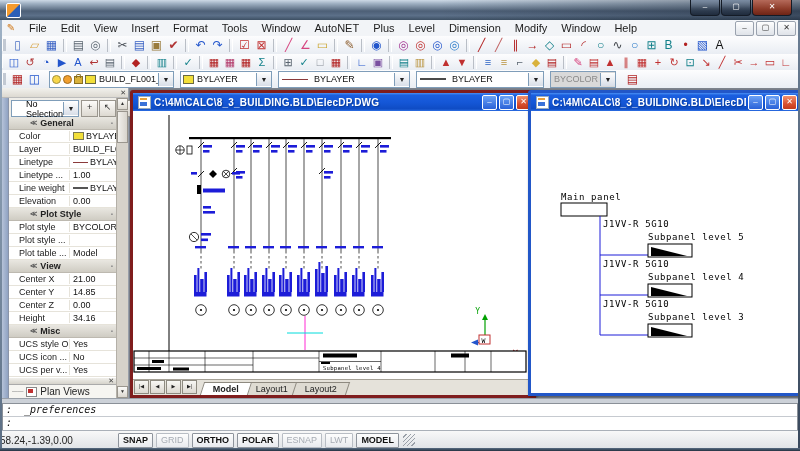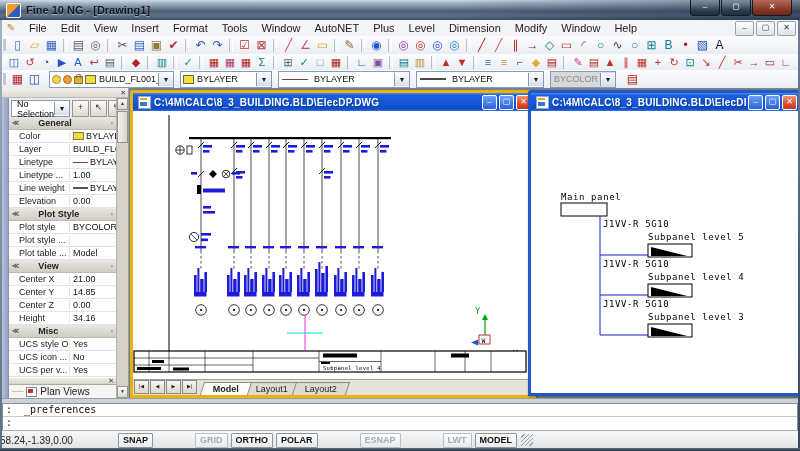--- a/index.html
+++ b/index.html
@@ -60,41 +60,41 @@
   .palhead .px{position:absolute;right:2px;top:0;font-size:7px;line-height:9px;color:#444;}
   .palbody{flex:1;display:flex;min-height:0;}
   .palgrip{width:8px;background:linear-gradient(90deg,#c2cde0,#8fa2c2);border-right:1px solid #8a94a8;}
   .palmain{flex:1;display:flex;flex-direction:column;min-width:0;background:#efede8;}
   .palscroll{width:11px;background:#d6d2ca;border-left:1px solid #b4b0a8;display:flex;flex-direction:column;align-items:stretch;}
   .sbtn{height:10px;background:linear-gradient(#fbfaf8,#dcd8d0);border:1px solid #9a968e;font-size:5px;line-height:8px;text-align:center;color:#333;}
   .sthumb{height:30px;margin:1px 0;background:linear-gradient(90deg,#f2f0ec,#d8d4cc);border:1px solid #9a968e;}
   .sspace{flex:1;}
   .pselrow{height:20px;display:flex;align-items:center;padding:2px 2px 0 2px;gap:2px;}
   .psel{flex:1;height:15px;background:#fff;border:1px solid #7f9db9;display:flex;align-items:center;font-size:9px;}
-  .psel .ctext{flex:1;padding-left:5px;}
+  .psel .ctext{flex:1;padding-left:14px;}
   .pbtn{width:15px;height:15px;border:1px solid #9a968e;background:linear-gradient(#fcfbf9,#ddd9d1);
     font-size:9px;line-height:13px;text-align:center;color:#333;}
   .sech{height:12px;background:linear-gradient(#e9e7e1,#cfccc3);display:flex;align-items:center;
-    font-weight:bold;font-size:9px;color:#222;padding-left:3px;gap:19px;border-bottom:1px solid #bdb9b0;}
+    font-weight:bold;font-size:9px;color:#222;padding-left:21px;gap:3px;border-bottom:1px solid #bdb9b0;}
   .sech .chev{font-size:7px;color:#555;} .sech .pin{margin-left:auto;margin-right:3px;font-size:6px;color:#8a8a8a;}
   .prow{display:flex;height:12px;background:#fff;border-bottom:1px solid #e6e3da;font-size:9px;align-items:center;}
   .prow .pl{width:50px;padding-left:10px;border-right:1px solid #e6e3da;white-space:nowrap;overflow:hidden;color:#222;}
   .prow .pv{flex:1;padding-left:3px;display:flex;align-items:center;gap:2px;white-space:nowrap;overflow:hidden;color:#111;}
   .pchip-swatch{width:9px;height:6px;background:#f2df3a;border:1px solid #7a7a52;flex:none;}
   .pchip-line{width:15px;border-top:1px solid #8b3a3a;flex:none;}
   .pchip-wline{width:15px;border-top:2px solid #555;flex:none;}
   .palspacer{flex:1;}
   .splitbar{height:7px;background:linear-gradient(#f0efeb,#d6d3cb);border-top:1px solid #fff;border-bottom:1px solid #aaa;position:relative;}
   .splitbar .px{position:absolute;right:2px;top:-1px;font-size:7px;color:#444;}
   .planrow{height:15px;background:#f6f5f1;display:flex;align-items:center;font-size:10px;color:#222;gap:3px;padding-left:3px;}
   .planicon{width:9px;height:8px;background:#fff;border:1px solid #888;position:relative;flex:none;}
   .planicon:before{content:"";position:absolute;left:1px;top:1px;width:5px;height:4px;background:#c03030;}
   .treedash{color:#999;font-size:8px;}
   
-  .child{position:absolute;border:3px solid #eab308;border-radius:3px 3px 0 0;background:#84cc16;box-shadow:1px 1px 3px rgba(0,0,0,.4);}
+  .child{position:absolute;border:3px solid #7f1d1d;border-radius:3px 3px 0 0;background:#84cc16;box-shadow:1px 1px 3px rgba(0,0,0,.4);}
   #win1{left:130px;top:2px;width:400px;height:302px;}
   #win2{left:528px;top:2px;width:268px;height:300px;border-color:#2257c8;}
   .ctitle{height:18px;background:linear-gradient(180deg,#4a90f4 0%,#1b5fe0 12%,#1456d6 55%,#0f4cc4 88%,#2d6fe4 100%);
     display:flex;align-items:center;padding:0 2px;}
   .cdocicon{width:11px;height:11px;margin:0 3px;background:#fff;border:1px solid #9ab;position:relative;}
   .cdocicon:before{content:"";position:absolute;left:1px;top:1px;width:7px;height:2px;background:#e8a03a;}
   .cdocicon:after{content:"";position:absolute;left:1px;top:5px;width:7px;height:4px;background:#3a72d8;}
   .ctext-title{flex:1;font-size:10px;font-weight:bold;color:#fff;white-space:nowrap;overflow:hidden;
     text-shadow:1px 1px 1px #073a9a;letter-spacing:.2px;}
   .cbtn{width:13px;height:13px;margin-left:2px;border:1px solid #fff;border-radius:2px;
@@ -107,50 +107,49 @@
   .tnav{width:13px;height:12px;margin:0 0 1px 1px;border:1px solid #8e8a80;background:linear-gradient(#f8f7f4,#dcd8d0);
     font-size:5px;line-height:10px;text-align:center;color:#222;flex:none;}
   .tabs{display:flex;margin-left:5px;height:13px;}
   .tab{padding:0 10px;border:1px solid #8e8a80;border-bottom:none;background:#dedbd2;
     transform:skewX(-18deg);margin-right:-5px;line-height:12px;color:#222;}
   .tab>span{display:inline-block;transform:skewX(18deg);}
   .tab.active{background:#fff;font-weight:bold;z-index:2;}
   
   .cmdgrip{position:absolute;left:0;top:398px;width:800px;height:5px;background:#ccd1d8;
     border-top:1px solid #9aa0a8;border-bottom:1px solid #fff;}
-  .cmd{position:absolute;left:0;top:403px;width:800px;height:33px;background:#e4e7ec;padding:0;}
+  .cmd{position:absolute;left:0;top:403px;width:800px;height:33px;background:#e4e7ec;padding:0;font-style:italic;}
   .cmdbox{position:absolute;left:2px;right:2px;top:0;bottom:1px;background:#fff;border:1px solid #8a9098;}
   .cmdline{height:12px;font-family:"DejaVu Sans Mono",monospace;font-size:10px;color:#111;
     padding-left:3px;white-space:pre;overflow:hidden;}
   .cmdline.hist{border-bottom:1px solid #c6cad0;}
   
   .status{position:absolute;left:0;top:430px;width:800px;height:18px;
     background:linear-gradient(#f8f8f8,#dfe2e6);border-top:1px solid #aab0b8;
     display:flex;align-items:center;font-size:10px;color:#111;}
   .smsg{width:428px;padding-left:5px;white-space:pre;overflow:hidden;flex:none;}
   .scoords{width:118px;flex:none;color:#222;}
   .toggles{display:flex;gap:3px;}
   .tg{height:13px;line-height:12px;padding:0 4px;border:1px solid #8e949c;border-radius:1px;
     background:linear-gradient(#fdfdfd,#e8eaee);font-size:9px;font-weight:bold;color:#111;}
-  .tg.off{color:#a7acb4;border-color:#b8bdc4;font-weight:bold;margin-left:39px;}
+  .tg.off{color:#a7acb4;border-color:#b8bdc4;font-weight:normal;}
   .sgrip{margin-left:4px;width:12px;height:12px;
     background:repeating-linear-gradient(135deg,transparent 0 2px,#9aa0a8 2px 3px);}
   .botborder{position:absolute;left:0;top:448px;width:800px;height:3px;
     background:linear-gradient(#5a6d84,#233140);}
   .sideL{position:absolute;left:0;top:20px;width:2px;height:428px;background:linear-gradient(#9fb2c6,#5b6e84);z-index:4;}
   .sideR{position:absolute;right:0;top:20px;width:2px;height:428px;background:linear-gradient(#6b7e94,#39485c);z-index:4;}
 </style>
 </head>
 <body>
 
 <div id="app">
 
   <div class="titlebar">
     <div class="appicon"></div>
-    <div class="title-text">Fine 10 NG - [Drawing1]</div>
     <div class="wctrls" id="win-controls">
         <span class="wbtn">–</span>
         <span class="wbtn">▢</span>
         <span class="wbtn close">✕</span>
       </div>
   </div>
 
   <div class="menubar">
     <div class="micon">✎</div>
     <div id="menu-items" style="display:flex;">

